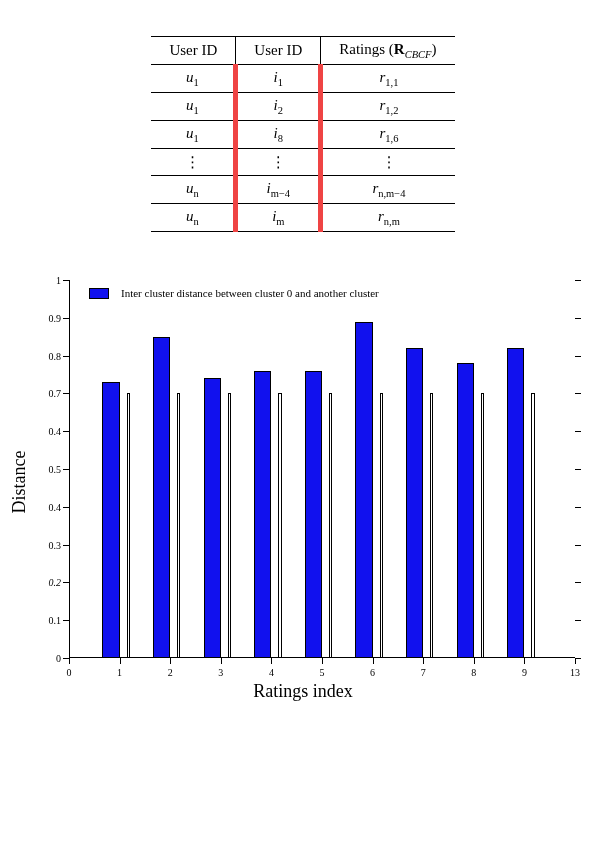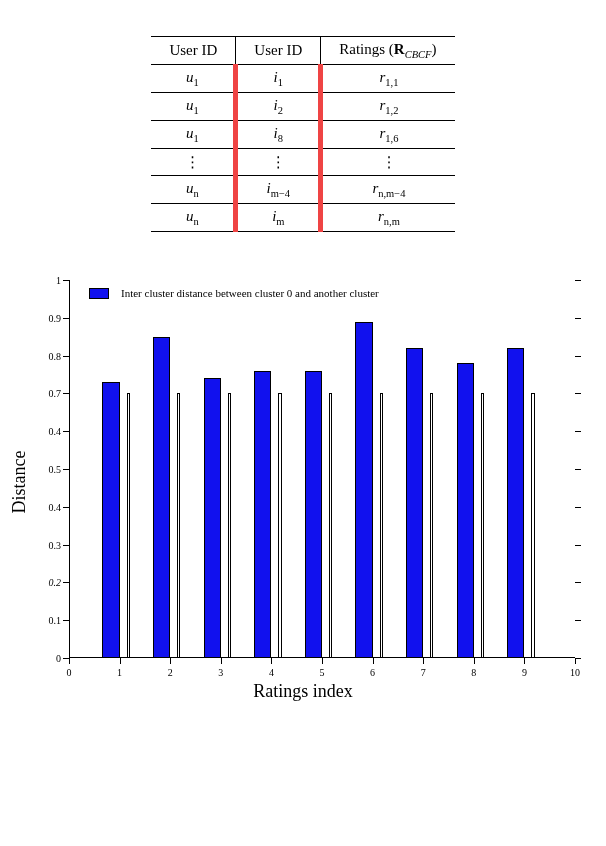--- a/index.html
+++ b/index.html
@@ -272,21 +272,21 @@
         <div class="tick-x-label" style="left: 253px;">5</div>
         <div class="tick-x" style="left: 303.6px;"></div>
         <div class="tick-x-label" style="left: 303.6px;">6</div>
         <div class="tick-x" style="left: 354.2px;"></div>
         <div class="tick-x-label" style="left: 354.2px;">7</div>
         <div class="tick-x" style="left: 404.8px;"></div>
         <div class="tick-x-label" style="left: 404.8px;">8</div>
         <div class="tick-x" style="left: 455.4px;"></div>
         <div class="tick-x-label" style="left: 455.4px;">9</div>
         <div class="tick-x" style="left: 506px;"></div>
-        <div class="tick-x-label" style="left: 506px;">10</div>
+        <div class="tick-x-label" style="left: 506px;">13</div>
         <div class="bar inter" style="left: 33.396px; width: 17.204px; height: 275.94px;"></div>
         <div class="bar intra" style="left: 57.684px; width: 3.036px; height: 264.6px;"></div>
         <div class="bar inter" style="left: 83.996px; width: 17.204px; height: 321.3px;"></div>
         <div class="bar intra" style="left: 108.284px; width: 3.036px; height: 264.6px;"></div>
         <div class="bar inter" style="left: 134.596px; width: 17.204px; height: 279.72px;"></div>
         <div class="bar intra" style="left: 158.884px; width: 3.036px; height: 264.6px;"></div>
         <div class="bar inter" style="left: 185.196px; width: 17.204px; height: 287.28px;"></div>
         <div class="bar intra" style="left: 209.484px; width: 3.036px; height: 264.6px;"></div>
         <div class="bar inter" style="left: 235.796px; width: 17.204px; height: 287.28px;"></div>
         <div class="bar intra" style="left: 260.084px; width: 3.036px; height: 264.6px;"></div>

